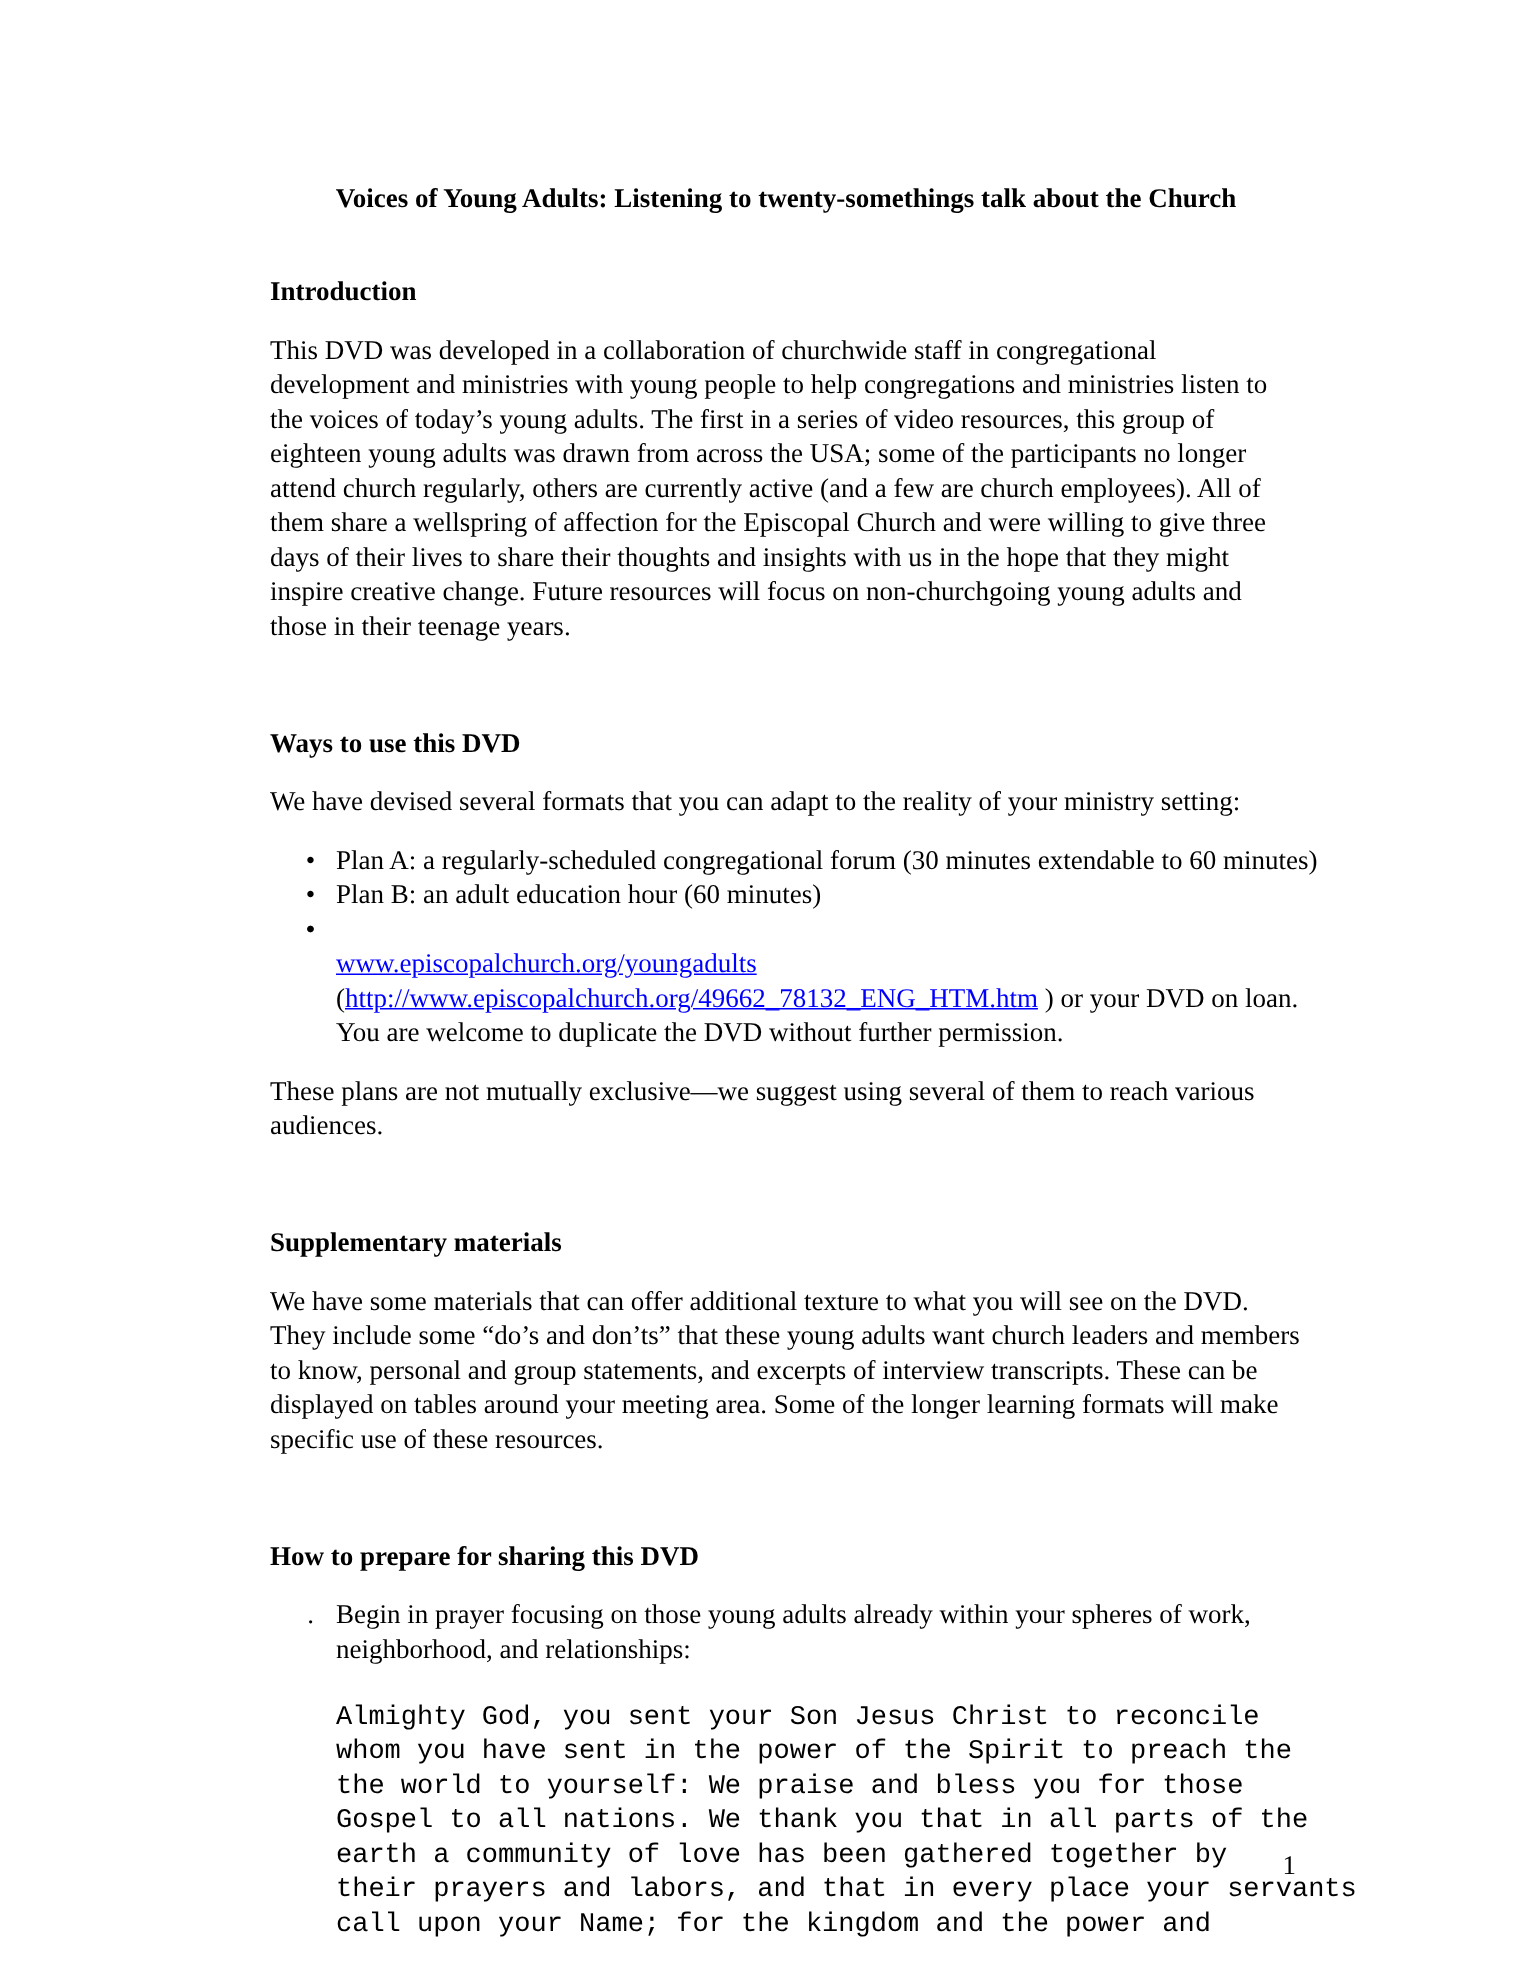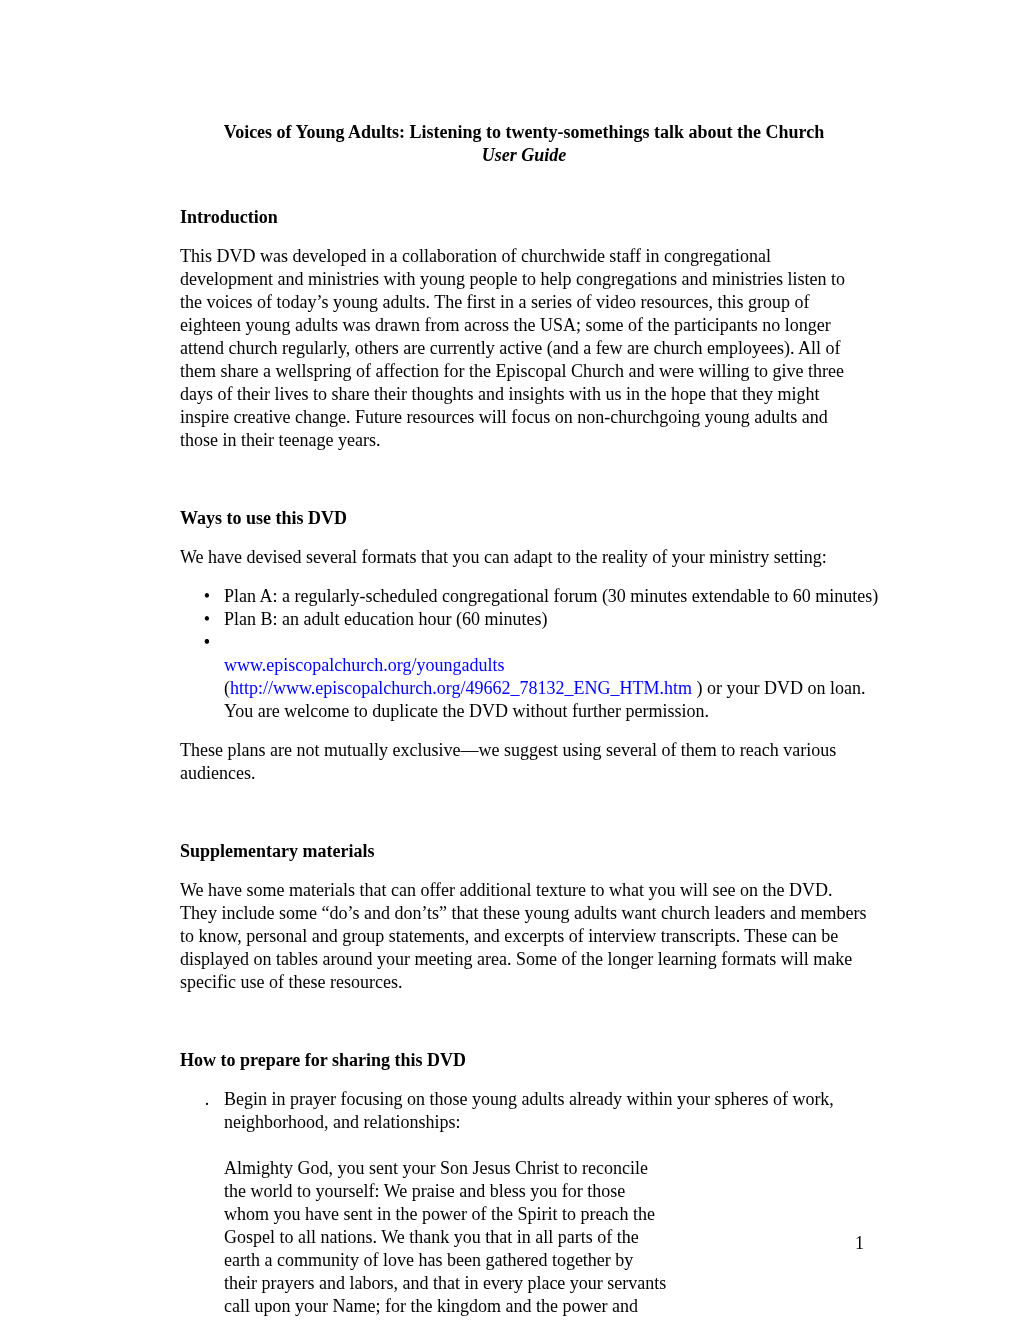--- a/index.html
+++ b/index.html
@@ -14,32 +14,31 @@
     .title { text-align: center; font-weight: bold; margin: 0; }
     .subtitle { text-align: center; font-weight: bold; font-style: italic; margin: 0; }
     .gap { height: 23px; }
     .heading { font-weight: bold; margin: 16px; }
     .para { margin: 16px; }
     ul.bullets { list-style: none; margin: 0; padding: 0; }
     ul.bullets li { position: relative; padding-left: 60px; }
     ul.bullets li .bullet {
       position: absolute; left: 38px; top: 0; width: 10px; text-align: center;
     }
-    .link { color: #0000ff; cursor: pointer; }
+    .link { color: #0000ff; text-decoration: underline; cursor: pointer; }
     .prayer { padding-left: 60px; margin: 0; }
-    .prayer div { white-space: nowrap; }
+    .prayer div { white-space: nowrap; font-family: Liberation Mono, monospace; }
     .it { font-style: italic; }
     .page-number { position: absolute; left: 855px; top: 1232px; font-size: 18px; }
   </style>
 </head>
 <body>
 
 <div class="page">
   <p class="title">Voices of Young Adults: Listening to twenty-somethings talk about the Church</p>
-  <p class="subtitle">User Guide</p>
   <div class="gap"></div>
 
   <section>
     <p class="heading">Introduction</p>
     <p class="para">This DVD was developed in a collaboration of churchwide staff in congregational development and ministries with young people to help congregations and ministries listen to the voices of today’s young adults.  The first in a series of video resources, this group of eighteen young adults was drawn from across the USA; some of the participants no longer attend church regularly, others are currently active (and a few are church employees).  All of them share a wellspring of affection for the Episcopal Church and were willing to give three days of their lives to share their thoughts and insights with us in the hope that they might inspire creative change.  Future resources will focus on non-churchgoing young adults and those in their teenage years.</p>
   </section>
   <div class="gap"></div>
 
   <section>
     <p class="heading">Ways to use this DVD</p>
@@ -77,22 +76,22 @@
     <p class="heading">How to prepare for sharing this DVD</p>
     <ul class="bullets">
       <li>
         <span class="bullet">.</span>
         <span>Begin in prayer focusing on those young adults already within your spheres of work, neighborhood, and relationships:</span>
       </li>
     </ul>
     <div class="gap"></div>
     <div class="prayer">
       <div>Almighty God, you sent your Son Jesus Christ to reconcile</div>
+      <div>whom you have sent in the power of the Spirit to preach the</div>
       <div>the world to yourself: We praise and bless you for those</div>
-      <div>whom you have sent in the power of the Spirit to preach the</div>
       <div>Gospel to all nations. We thank you that in all parts of the</div>
       <div>earth a community of love has been gathered together by</div>
       <div>their prayers and labors, and that in every place your servants</div>
       <div>call upon your Name; for the kingdom and the power and</div>
     </div>
   </section>
 </div>
 
 <div class="page-number">1</div>
 

